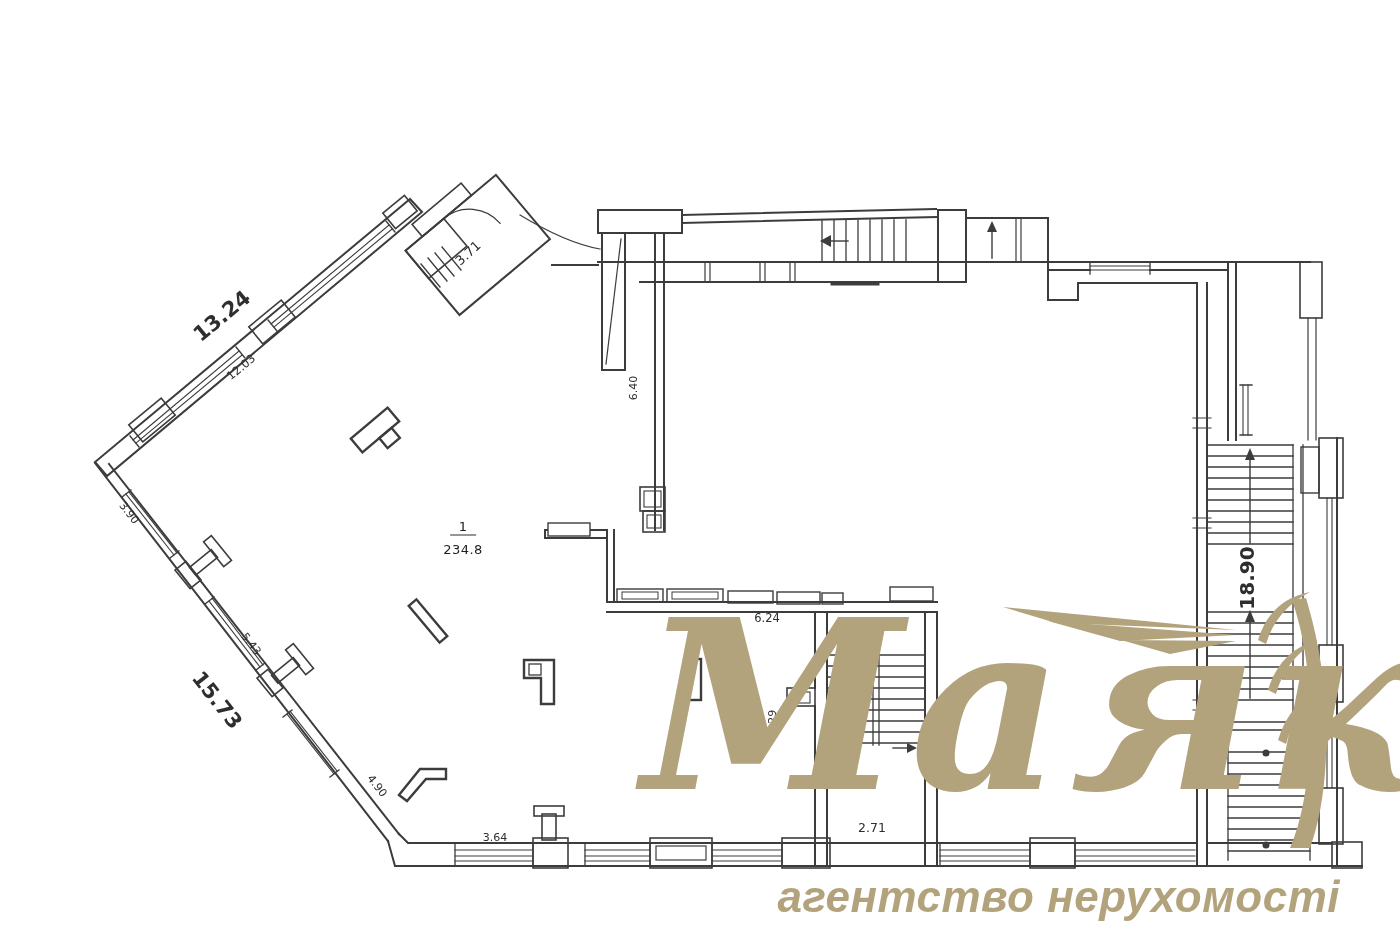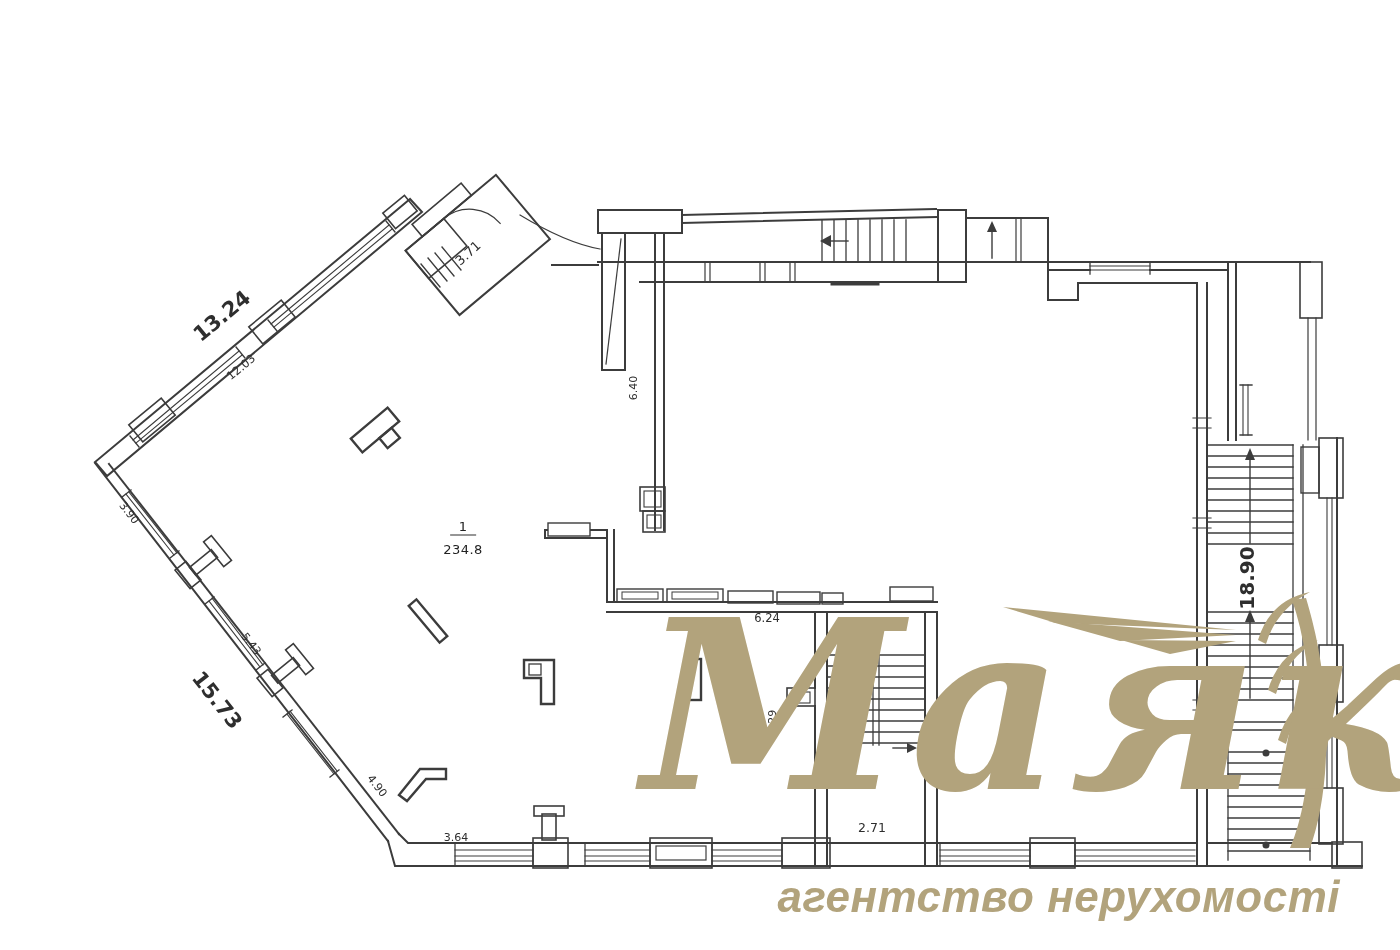--- a/index.html
+++ b/index.html
@@ -209,21 +209,21 @@
 
     </g>
   </svg>
 
   <span class="dim" style="left:222px; top:316px; font-size:21px; font-weight:600; transform:translate(-50%,-50%) rotate(-39.5deg);">13.24</span>
   <span class="dim" style="left:241px; top:367px; font-size:11.5px; transform:translate(-50%,-50%) rotate(-39.5deg);">12.03</span>
   <span class="dim" style="left:129px; top:513px; font-size:11px; transform:translate(-50%,-50%) rotate(52deg);">3.90</span>
   <span class="dim" style="left:251px; top:644px; font-size:11px; transform:translate(-50%,-50%) rotate(52deg);">5.43</span>
   <span class="dim" style="left:217px; top:700px; font-size:21px; font-weight:600; transform:translate(-50%,-50%) rotate(52deg);">15.73</span>
   <span class="dim" style="left:377px; top:786px; font-size:11px; transform:translate(-50%,-50%) rotate(52deg);">4.90</span>
-  <span class="dim" style="left:456px; top:837px; font-size:11px;">3.64</span>
+  <span class="dim" style="left:495px; top:837px; font-size:11px;">3.64</span>
   <span class="dim" style="left:468px; top:253px; font-size:13px; transform:translate(-50%,-50%) rotate(-42deg);">3.71</span>
   <span class="dim" style="left:633px; top:388px; font-size:11px; transform:translate(-50%,-50%) rotate(-90deg);">6.40</span>
   <span class="dim" style="left:727px; top:618px; font-size:11.5px;margin-left:40px;">6.24</span>
   <span class="dim" style="left:772px; top:722px; font-size:11px; transform:translate(-50%,-50%) rotate(-90deg);">7.29</span>
   <span class="dim" style="left:872px; top:827px; font-size:12.5px;">2.71</span>
   <span class="dim" style="left:1247px; top:578px; font-size:20px; font-weight:600; transform:translate(-50%,-50%) rotate(-90deg);">18.90</span>
 
   <div class="room-label" style="left:463px; top:536px;">
     <span class="num">1</span>
     <span class="area">234.8</span>

